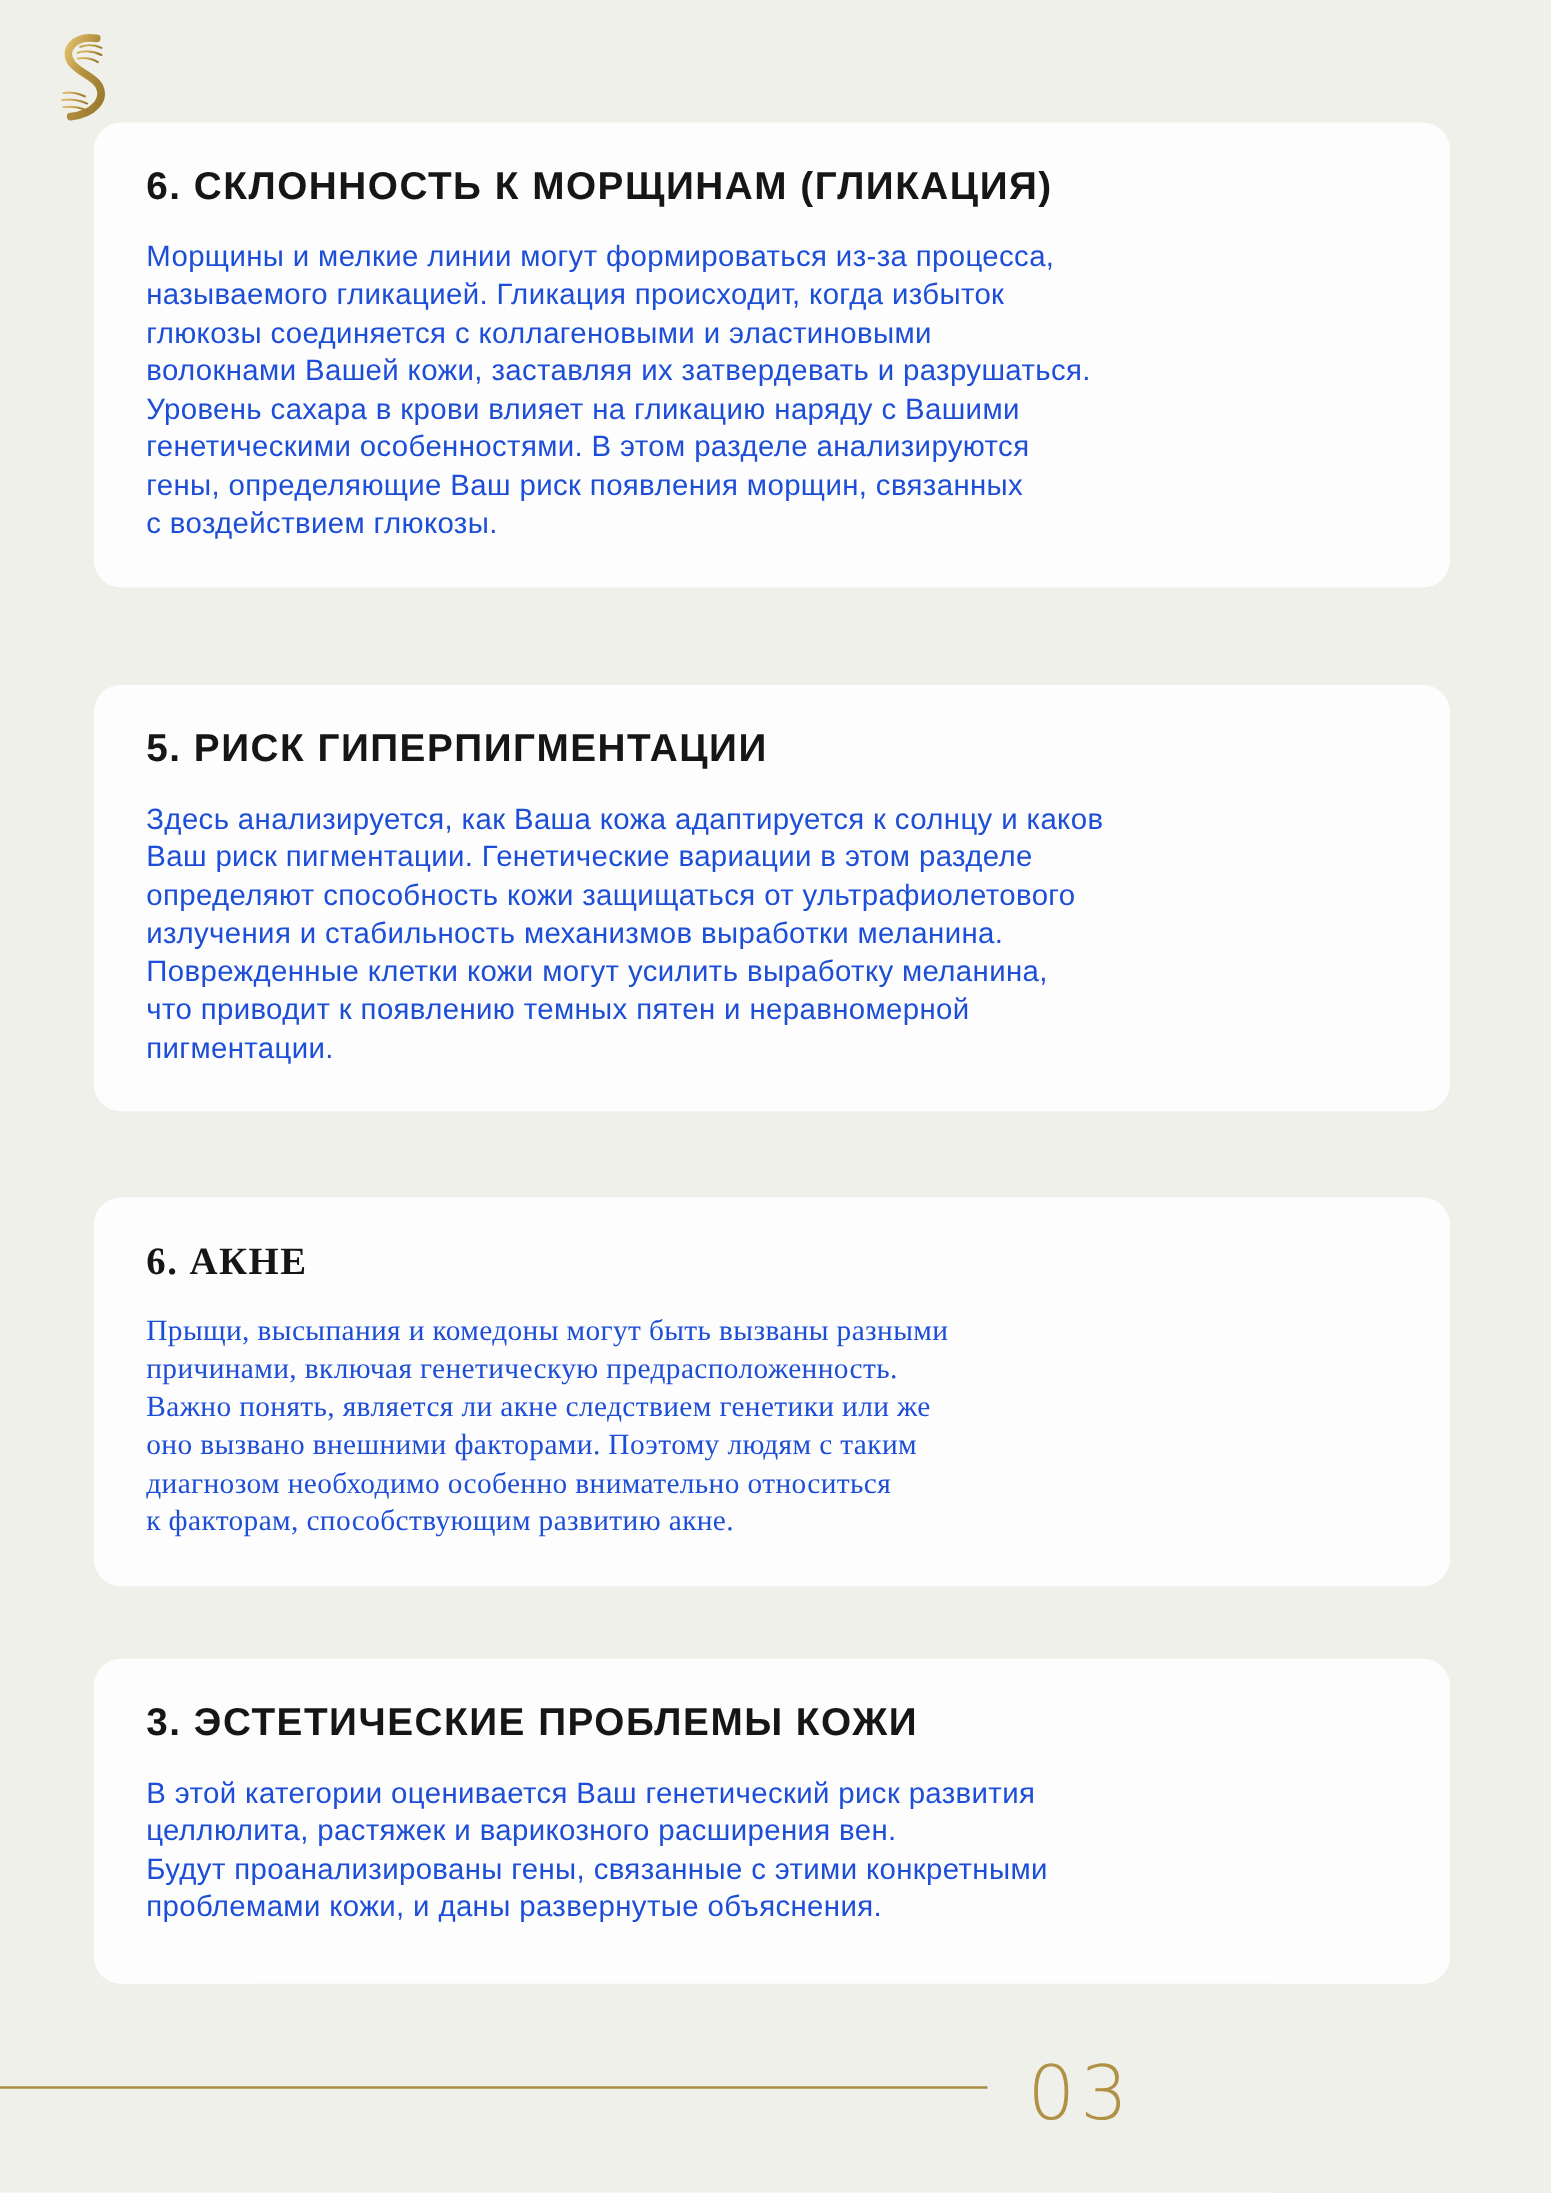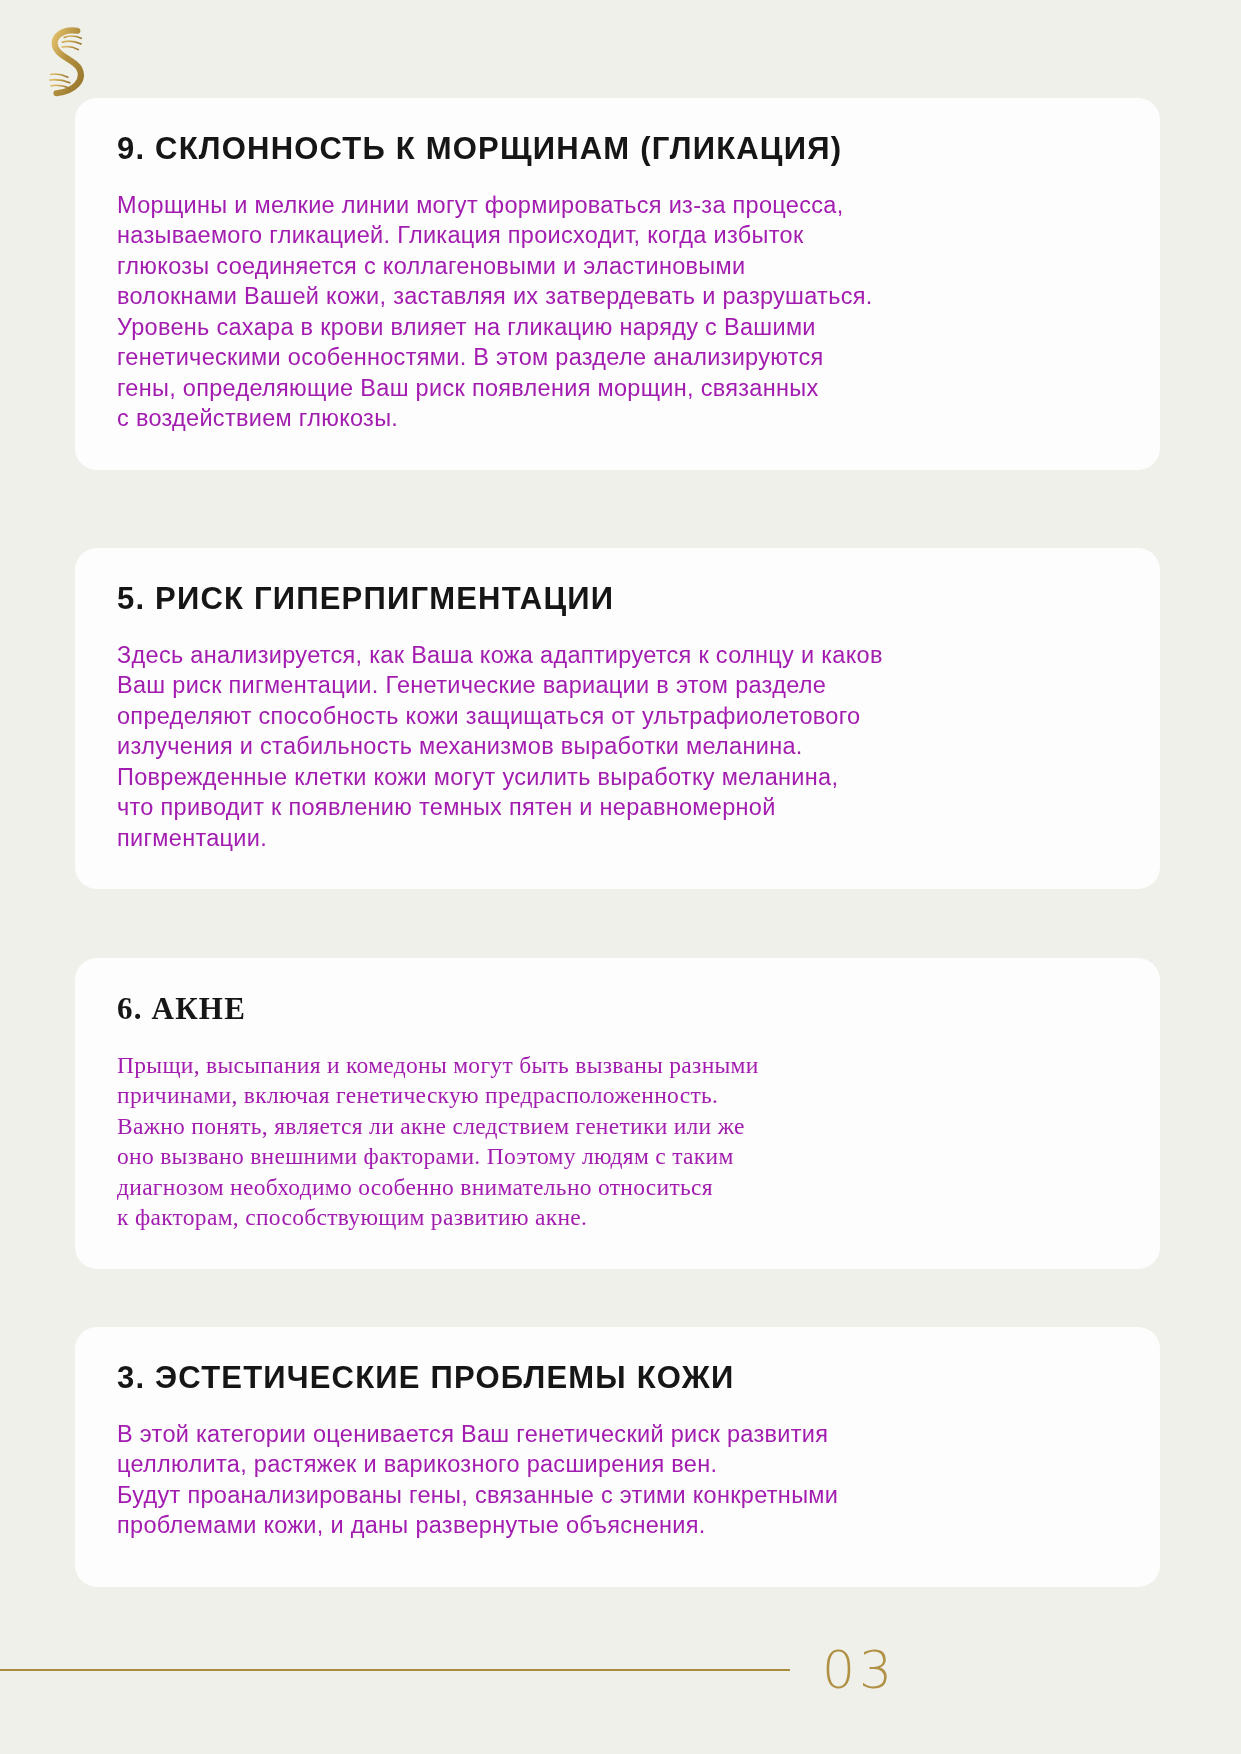--- a/index.html
+++ b/index.html
@@ -45,36 +45,36 @@
     line-height: 1.22;
     font-weight: 700;
     letter-spacing: 1.2px;
     color: #161616;
   }
   .card p {
     margin: 22px 0 0 0;
     font-size: 23.5px;
     line-height: 30.5px;
     letter-spacing: 0.3px;
-    color: #a21caf;
+    color: #1d4ed8;
     white-space: pre-line;
   }
   .footer-rule {
     position: absolute;
     left: 0;
     top: 1669px;
     width: 790px;
     height: 2px;
     background: #a98c3f;
   }
   .page-number {
     position: absolute;
     left: 822px;
     top: 1640px;
-    font-size: 52px;
+    font-size: 60px;
     font-weight: 200;
     letter-spacing: 4px;
     color: #b09145;
     font-family: "DejaVu Sans", sans-serif;
   }
 </style>
 </head>
 <body>
 
 <div class="page">
@@ -92,21 +92,21 @@
       <path d="M23 12 C29 10 35 10 41 13"></path>
       <path d="M21 17 C28 15 35 16 41 19"></path>
       <path d="M21 22 C27 21 33 22 38 25"></path>
       <path d="M9 51 C15 50 21 51 27 54"></path>
       <path d="M8 57 C15 56 22 57 29 60"></path>
       <path d="M9 63 C16 62 23 63 29 66"></path>
     </g>
   </svg>
 
   <section class="card card-1">
-    <h2>9. СКЛОННОСТЬ К МОРЩИНАМ (ГЛИКАЦИЯ)</h2>
+    <h2>6. СКЛОННОСТЬ К МОРЩИНАМ (ГЛИКАЦИЯ)</h2>
     <p>Морщины и мелкие линии могут формироваться из-за процесса,
 называемого гликацией. Гликация происходит, когда избыток
 глюкозы соединяется с коллагеновыми и эластиновыми
 волокнами Вашей кожи, заставляя их затвердевать и разрушаться.
 Уровень сахара в крови влияет на гликацию наряду с Вашими
 генетическими особенностями. В этом разделе анализируются
 гены, определяющие Ваш риск появления морщин, связанных
 с воздействием глюкозы.</p>
   </section>
 

